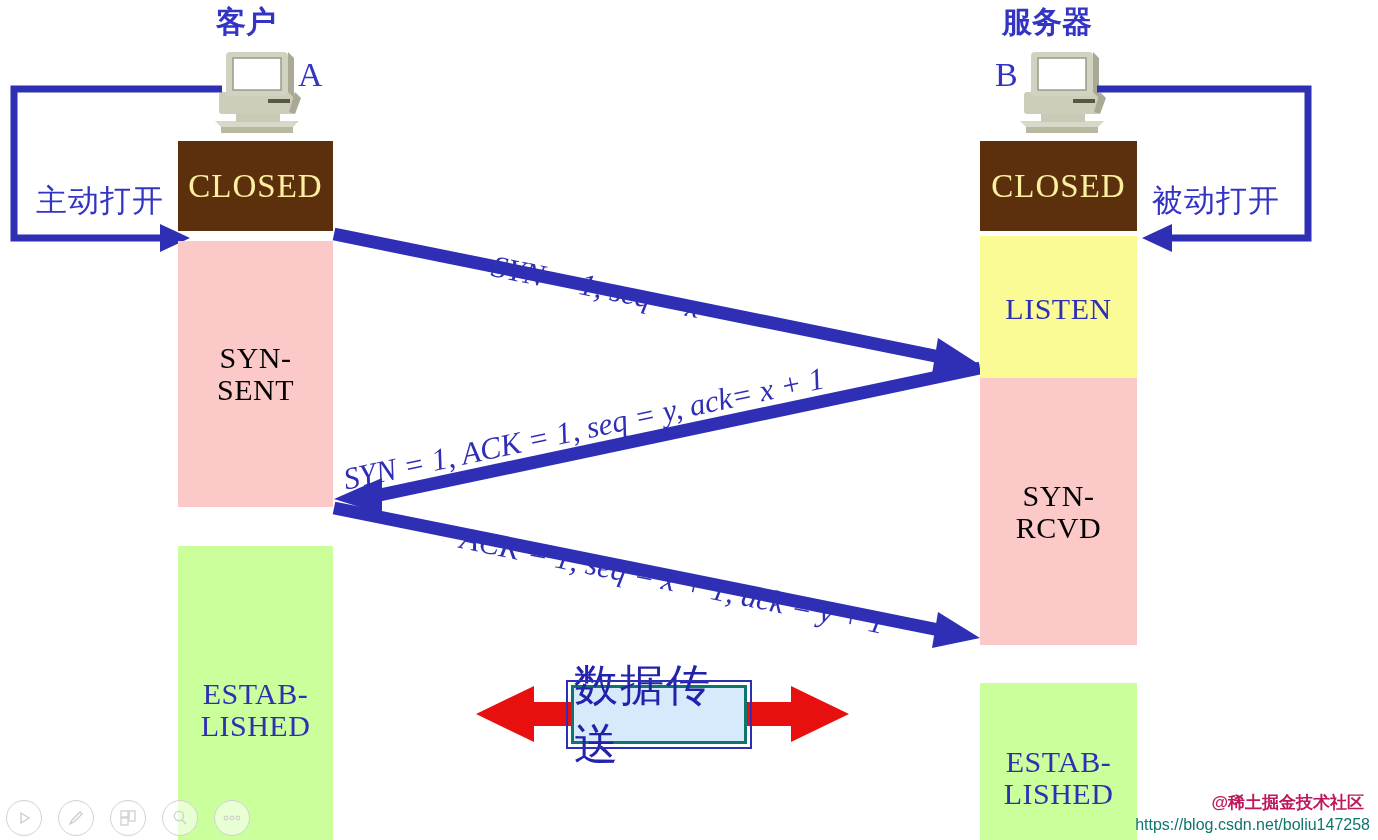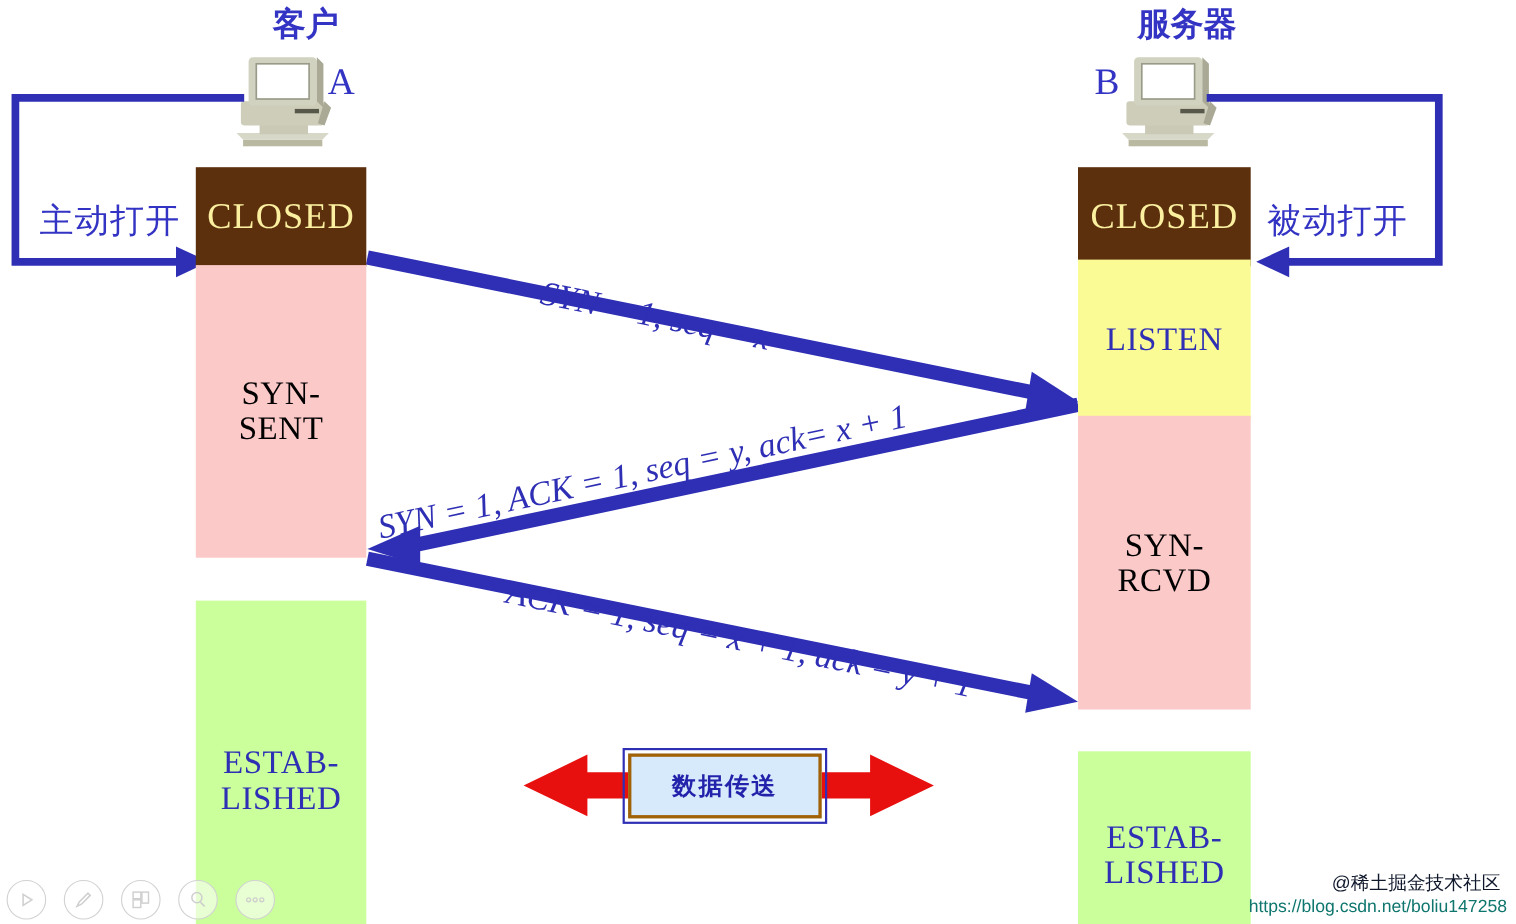--- a/index.html
+++ b/index.html
@@ -47,21 +47,20 @@
   }
   .state-label {
     position: relative;
     z-index: 2;
   }
   .st-closed {
     background: #5c2f0d;
     color: #fbf0a0;
     font-size: 33px;
     letter-spacing: 1px;
-    margin-top: 11px;
   }
   .st-listen {
     background: #fbfb96;
     color: #2f2fb5;
     font-size: 30px;
   }
   .st-pink {
     background: #fcc9c9;
     color: #000000;
     font-size: 30px;
@@ -73,21 +72,20 @@
     margin-top: 33px;
   }
   
   .node-title {
     position: absolute;
     color: #3434c4;
     font-family: Liberation Sans, sans-serif;
     font-weight: bold;
     font-size: 30px;
     white-space: nowrap;
-    margin-left: 32px;
   }
   .node-letter {
     position: absolute;
     color: #3434c4;
     font-family: "Liberation Serif", serif;
     font-size: 34px;
   }
   .open-label {
     position: absolute;
     color: #3434c4;
@@ -104,30 +102,30 @@
     font-size: 31px;
     font-style: italic;
     white-space: nowrap;
     transform-origin: 0 50%;
   }
   
   #data-box {
     position: absolute;
     box-sizing: border-box;
     background: #d6eafc;
-    border: 3px solid #a16207;
+    border: 3px solid #0f766e;
     outline: 2px solid #2f2fb5;
     outline-offset: 3px;
     display: flex;
     align-items: center;
     justify-content: center;
     color: #2222aa;
     font-family: "Liberation Sans", sans-serif;
-    font-weight: bold;
-    font-size: 22px;
+    font-weight: normal;
+    font-size: 44px;
     letter-spacing: 2px;
   }
   
   #toolbar {
     position: absolute;
     left: 6px;
     bottom: 4px;
     display: flex;
     gap: 16px;
     align-items: center;
@@ -141,24 +139,25 @@
     align-items: center;
     justify-content: center;
     background: rgba(255,255,255,0.55);
   }
   .tool-btn svg { display: block; }
   
   #watermark {
     position: absolute;
     right: 14px;
     bottom: 26px;
-    color: #0f172a;
+    color: #be185d;
     font-family: "Liberation Sans", sans-serif;
     font-size: 17px;
     white-space: nowrap;
+    font-weight: bold;
   }
   #watermark-url {
     position: absolute;
     right: 8px;
     bottom: 6px;
     color: #0f766e;
     font-family: "Liberation Sans", sans-serif;
     font-size: 16px;
     white-space: nowrap;
   }

